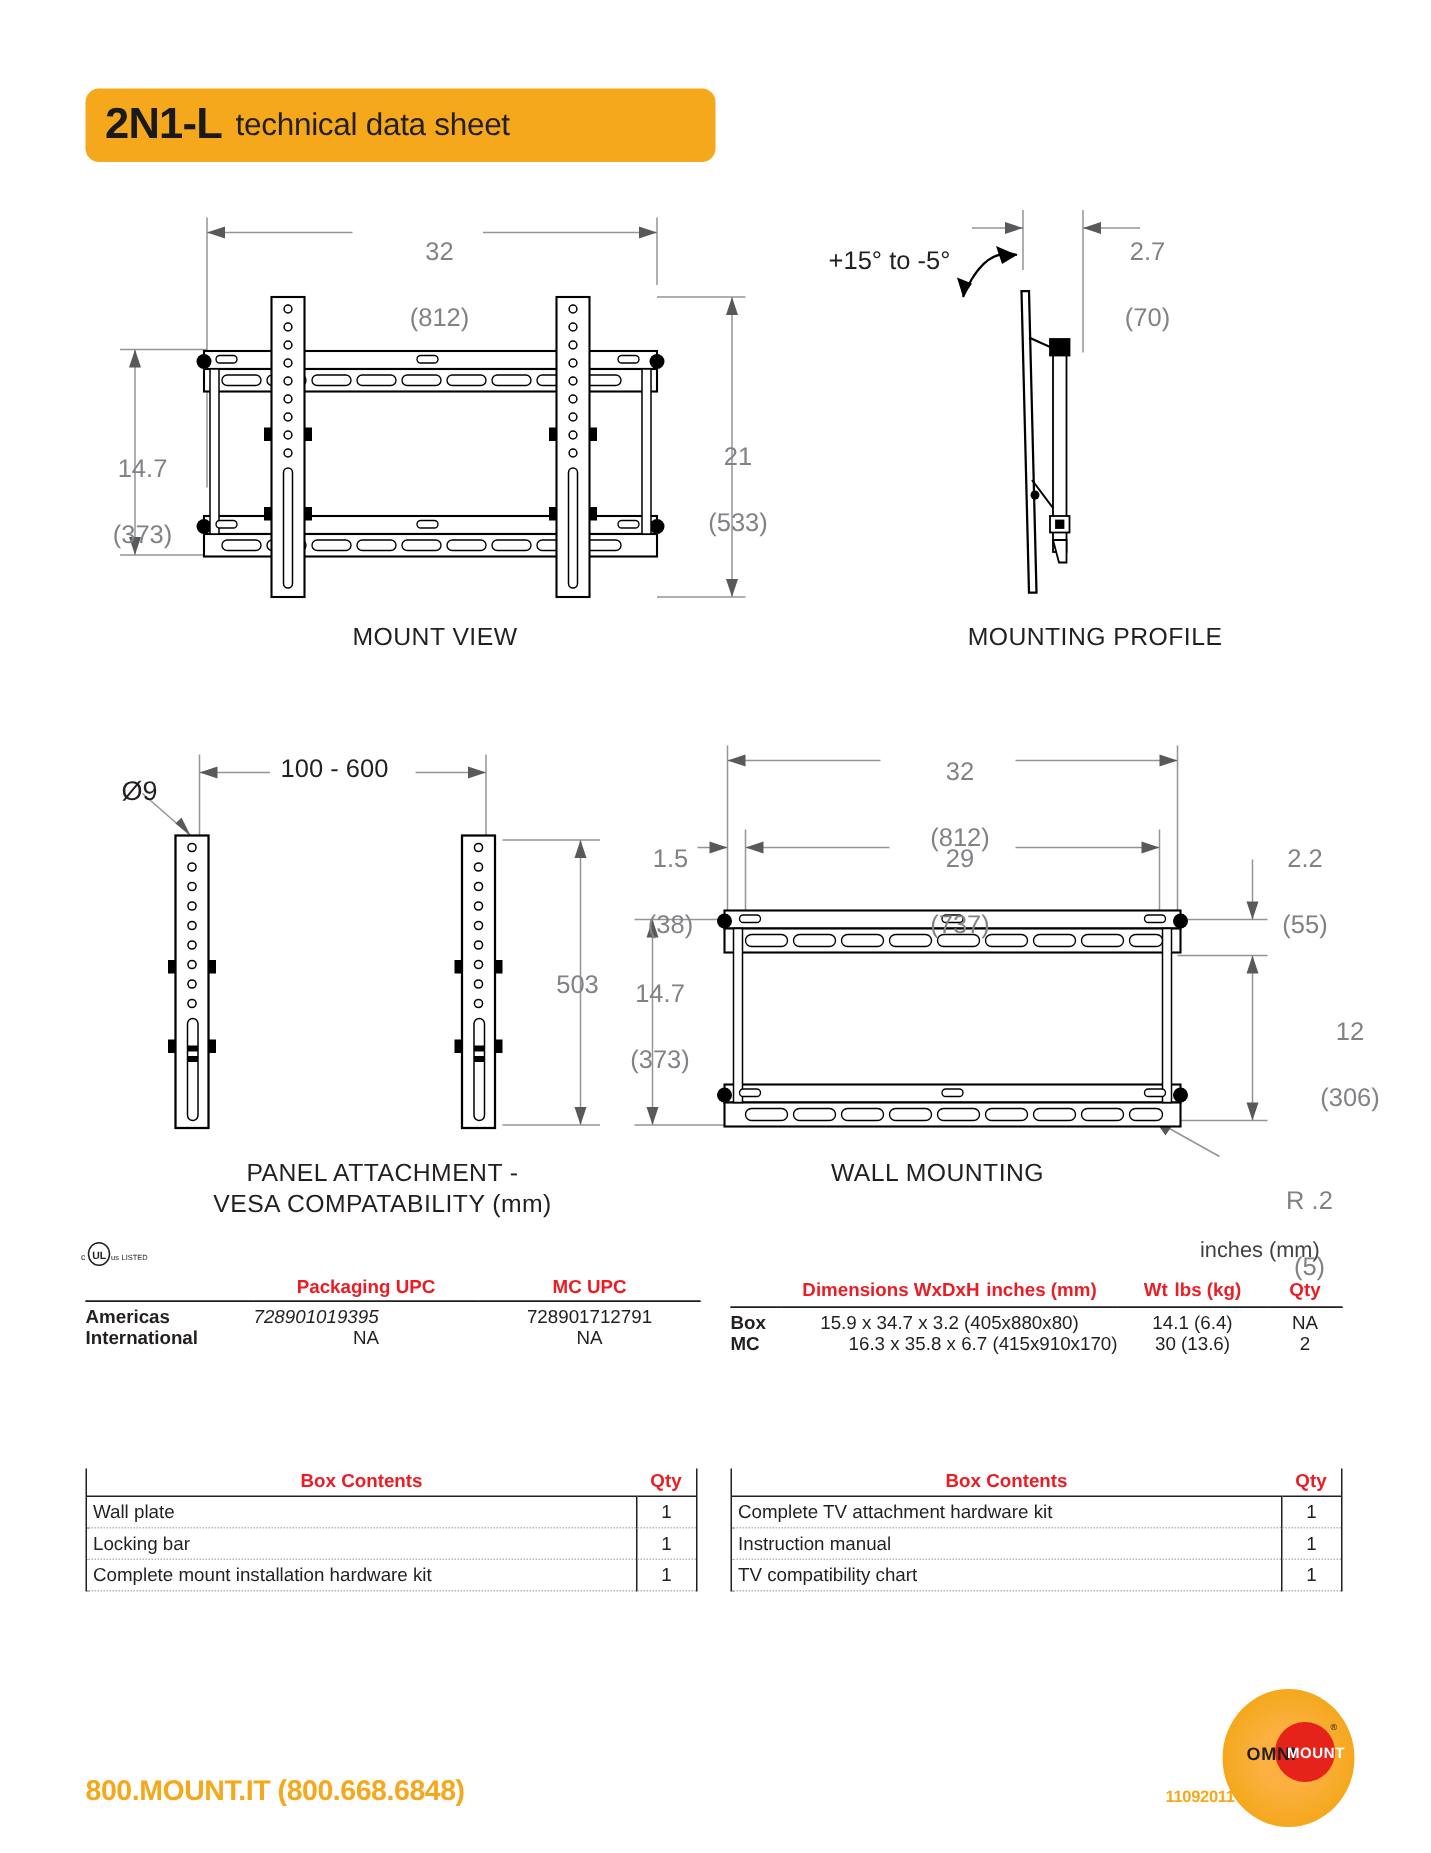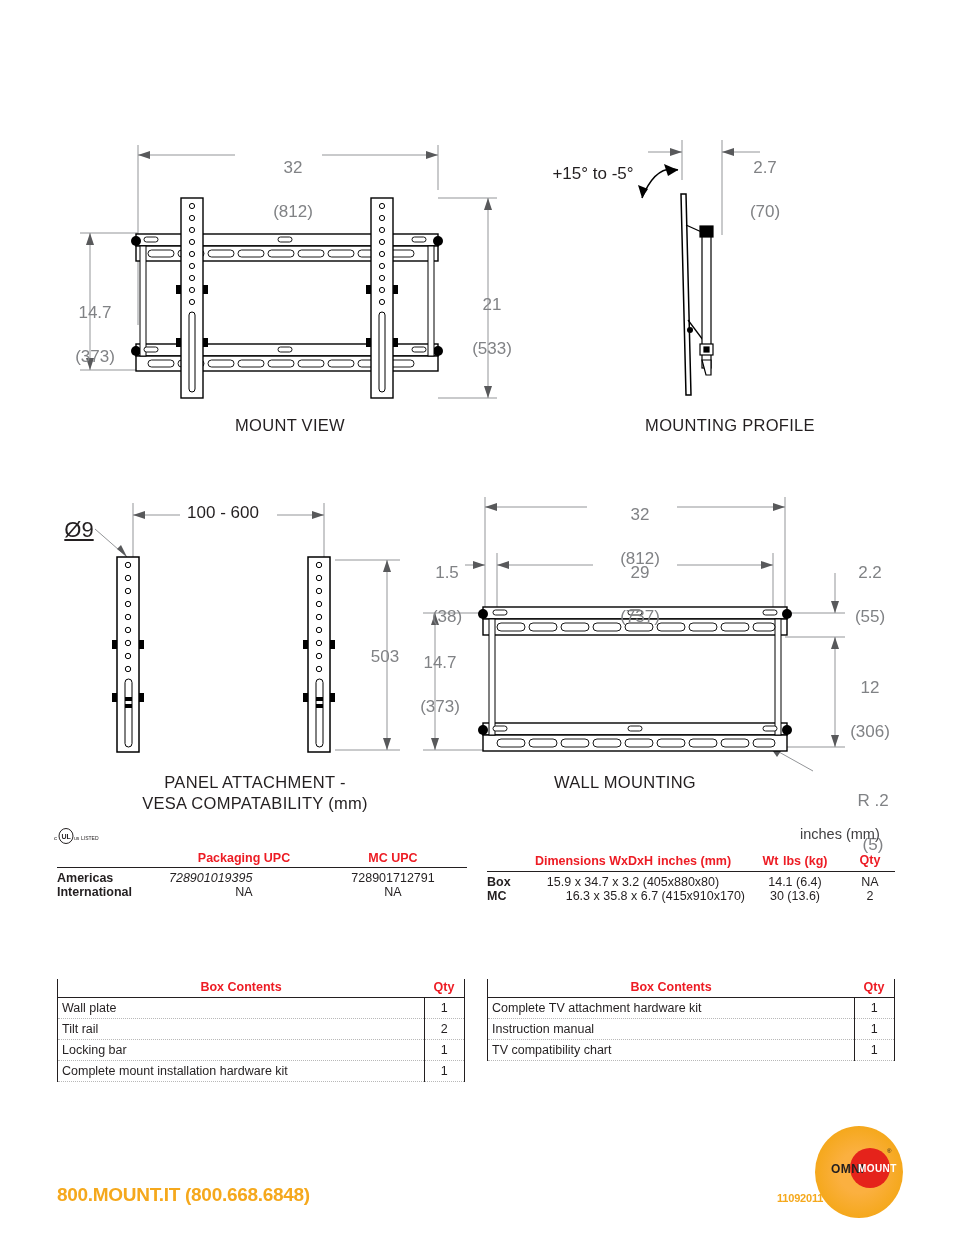--- a/index.html
+++ b/index.html
@@ -86,20 +86,24 @@
   }
   .inches-note{
     position:absolute; left:800px; top:826px; font-size:14.5px; color:#414042;
   }
 </style>
 </head>
 <body>
 
 <div class="page">
 
+  <div class="header-banner">
+    <span class="hdr-model">2N1-L</span>
+    <span class="hdr-sub">technical data sheet</span>
+  </div>
 
   <div class="draw" style="left:60px; top:130px; width:460px; height:290px;">
     <svg width="460" height="290" viewBox="0 0 460 290">
       <g stroke="#939598" stroke-width="1" fill="none">
 
         <line x1="78" y1="15" x2="78" y2="195"></line>
         <line x1="378" y1="15" x2="378" y2="60"></line>
         <line x1="78" y1="25" x2="175" y2="25"></line>
         <line x1="262" y1="25" x2="378" y2="25"></line>
         <path d="M78,25 L90,21 L90,29 Z" fill="#58595b" stroke="none"></path>
@@ -311,21 +315,21 @@
           <rect x="275" y="155" width="5" height="9"></rect>
         <rect x="248" y="208" width="5" height="9"></rect>
           <rect x="275" y="208" width="5" height="9"></rect>
         <rect x="70" y="212" width="7" height="4"></rect>
           <rect x="70" y="219" width="7" height="4"></rect>
         <rect x="261" y="212" width="7" height="4"></rect>
           <rect x="261" y="219" width="7" height="4"></rect>
       </g>
     </svg>
   </div>
-  <div class="dimtext dark" style="left:54px; top:516px; width:50px; font-size:22px;text-decoration:underline;">Ø9</div>
+  <div class="dimtext dark" style="left:68px; top:516px; width:50px; font-size:18px;">Ø9</div>
   <div class="dimtext dark" style="left:178px; top:502px; width:90px; font-size:17px;">100 - 600</div>
   <div class="dimtext" style="left:355px; top:646px; width:60px;">503</div>
   <div class="caption" style="left:105px; top:772px; width:300px;">PANEL ATTACHMENT -
 VESA COMPATABILITY (mm)</div>
 
   <div class="draw" style="left:415px; top:485px; width:500px; height:290px;">
     <svg width="500" height="290" viewBox="0 0 500 290">
       <g stroke="#939598" stroke-width="1" fill="none">
 
         <line x1="70" y1="12" x2="70" y2="128"></line>
@@ -418,21 +422,21 @@
     <span>(38)</span>
   </div>
   <div class="dimtext" style="left:400px; top:630px; width:80px;">
     <span>14.7</span><br>
     <span>(373)</span>
   </div>
   <div class="dimtext" style="left:835px; top:540px; width:70px;">
     <span>2.2</span><br>
     <span>(55)</span>
   </div>
-  <div class="dimtext" style="left:835px; top:655px; width:70px;">
+  <div class="dimtext" style="left:865px; top:655px; width:70px;">
     <span>12</span><br>
     <span>(306)</span>
   </div>
   <div class="dimtext" style="left:838px; top:768px; width:70px;">
     <span>R .2</span><br>
     <span>(5)</span>
   </div>
   <div class="caption" style="left:505px; top:772px; width:240px;">WALL MOUNTING</div>
 
   <div class="ul-mark" title="c(UL)us LISTED">
@@ -507,24 +511,20 @@
           <th>Box Contents</th>
           <th class="qty">Qty</th>
         </tr>
       </thead>
       <tbody>
         <tr>
           <td>Wall plate</td>
           <td class="qty">1</td>
         </tr>
         <tr>
-          <td>Tilt rail</td>
-          <td class="qty">2</td>
-        </tr>
-        <tr>
           <td>Locking bar</td>
           <td class="qty">1</td>
         </tr>
         <tr>
           <td>Complete mount installation hardware kit</td>
           <td class="qty">1</td>
         </tr>
       </tbody>
     </table>
   </div>

